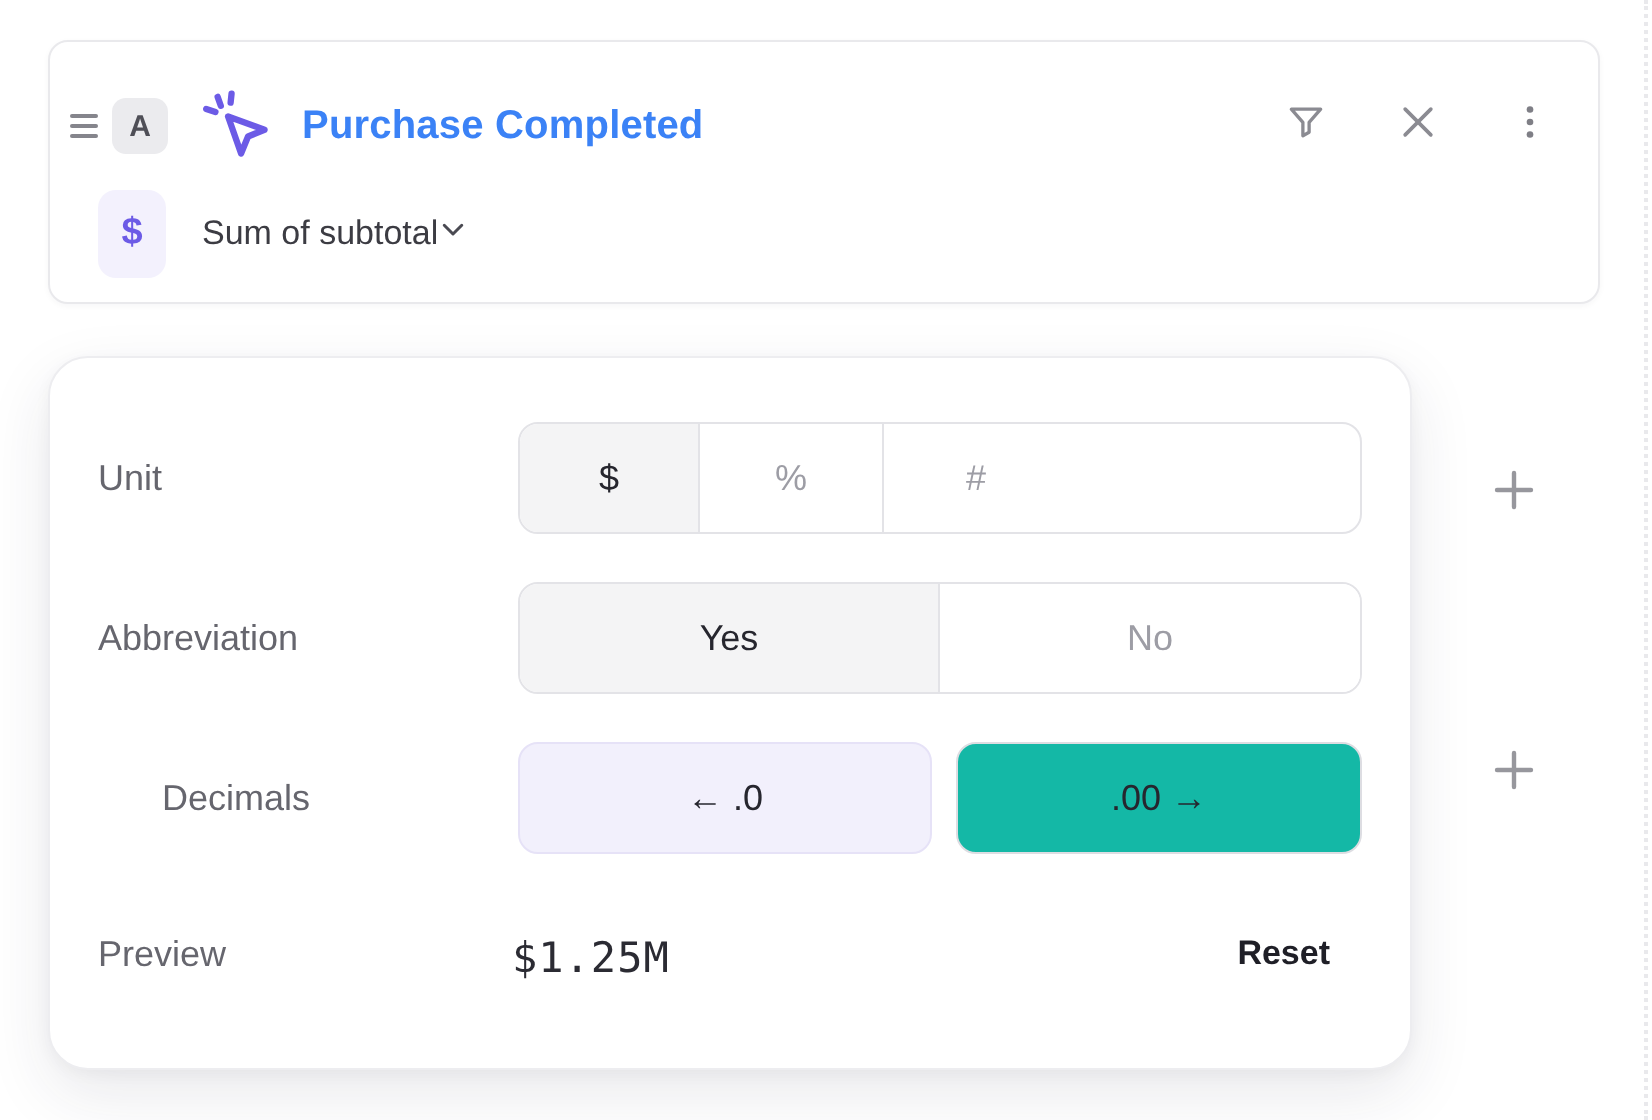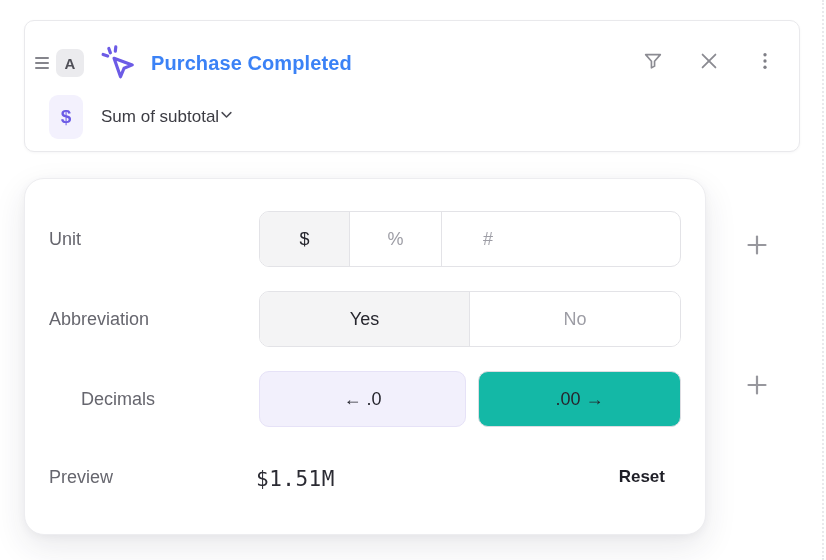--- a/index.html
+++ b/index.html
@@ -199,21 +199,21 @@
     <button class="seg w-half selected">Yes</button>
     <button class="seg w-half">No</button>
   </div>
 
   <div class="row-label" style="top:192px;margin-left:32px;">Decimals</div>
   <button class="dec-btn dec-down">← .0</button>
   <button class="dec-btn dec-up">.00 →</button>
 
   <div class="preview-line">
     <span style="font-size:18px;color:#66666e;">Preview</span>
-    <span class="preview-value">$1.51M</span>
+    <span class="preview-value">$1.25M</span>
     <button class="reset-btn">Reset</button>
   </div>
 </div>
 
 <button class="add-btn add-top">
   <svg width="24" height="24" viewBox="0 0 24 24" fill="none" stroke="#97979d" stroke-width="2.2" stroke-linecap="round">
     <line x1="12" y1="3.5" x2="12" y2="20.5"></line>
     <line x1="3.5" y1="12" x2="20.5" y2="12"></line>
   </svg>
 </button>

